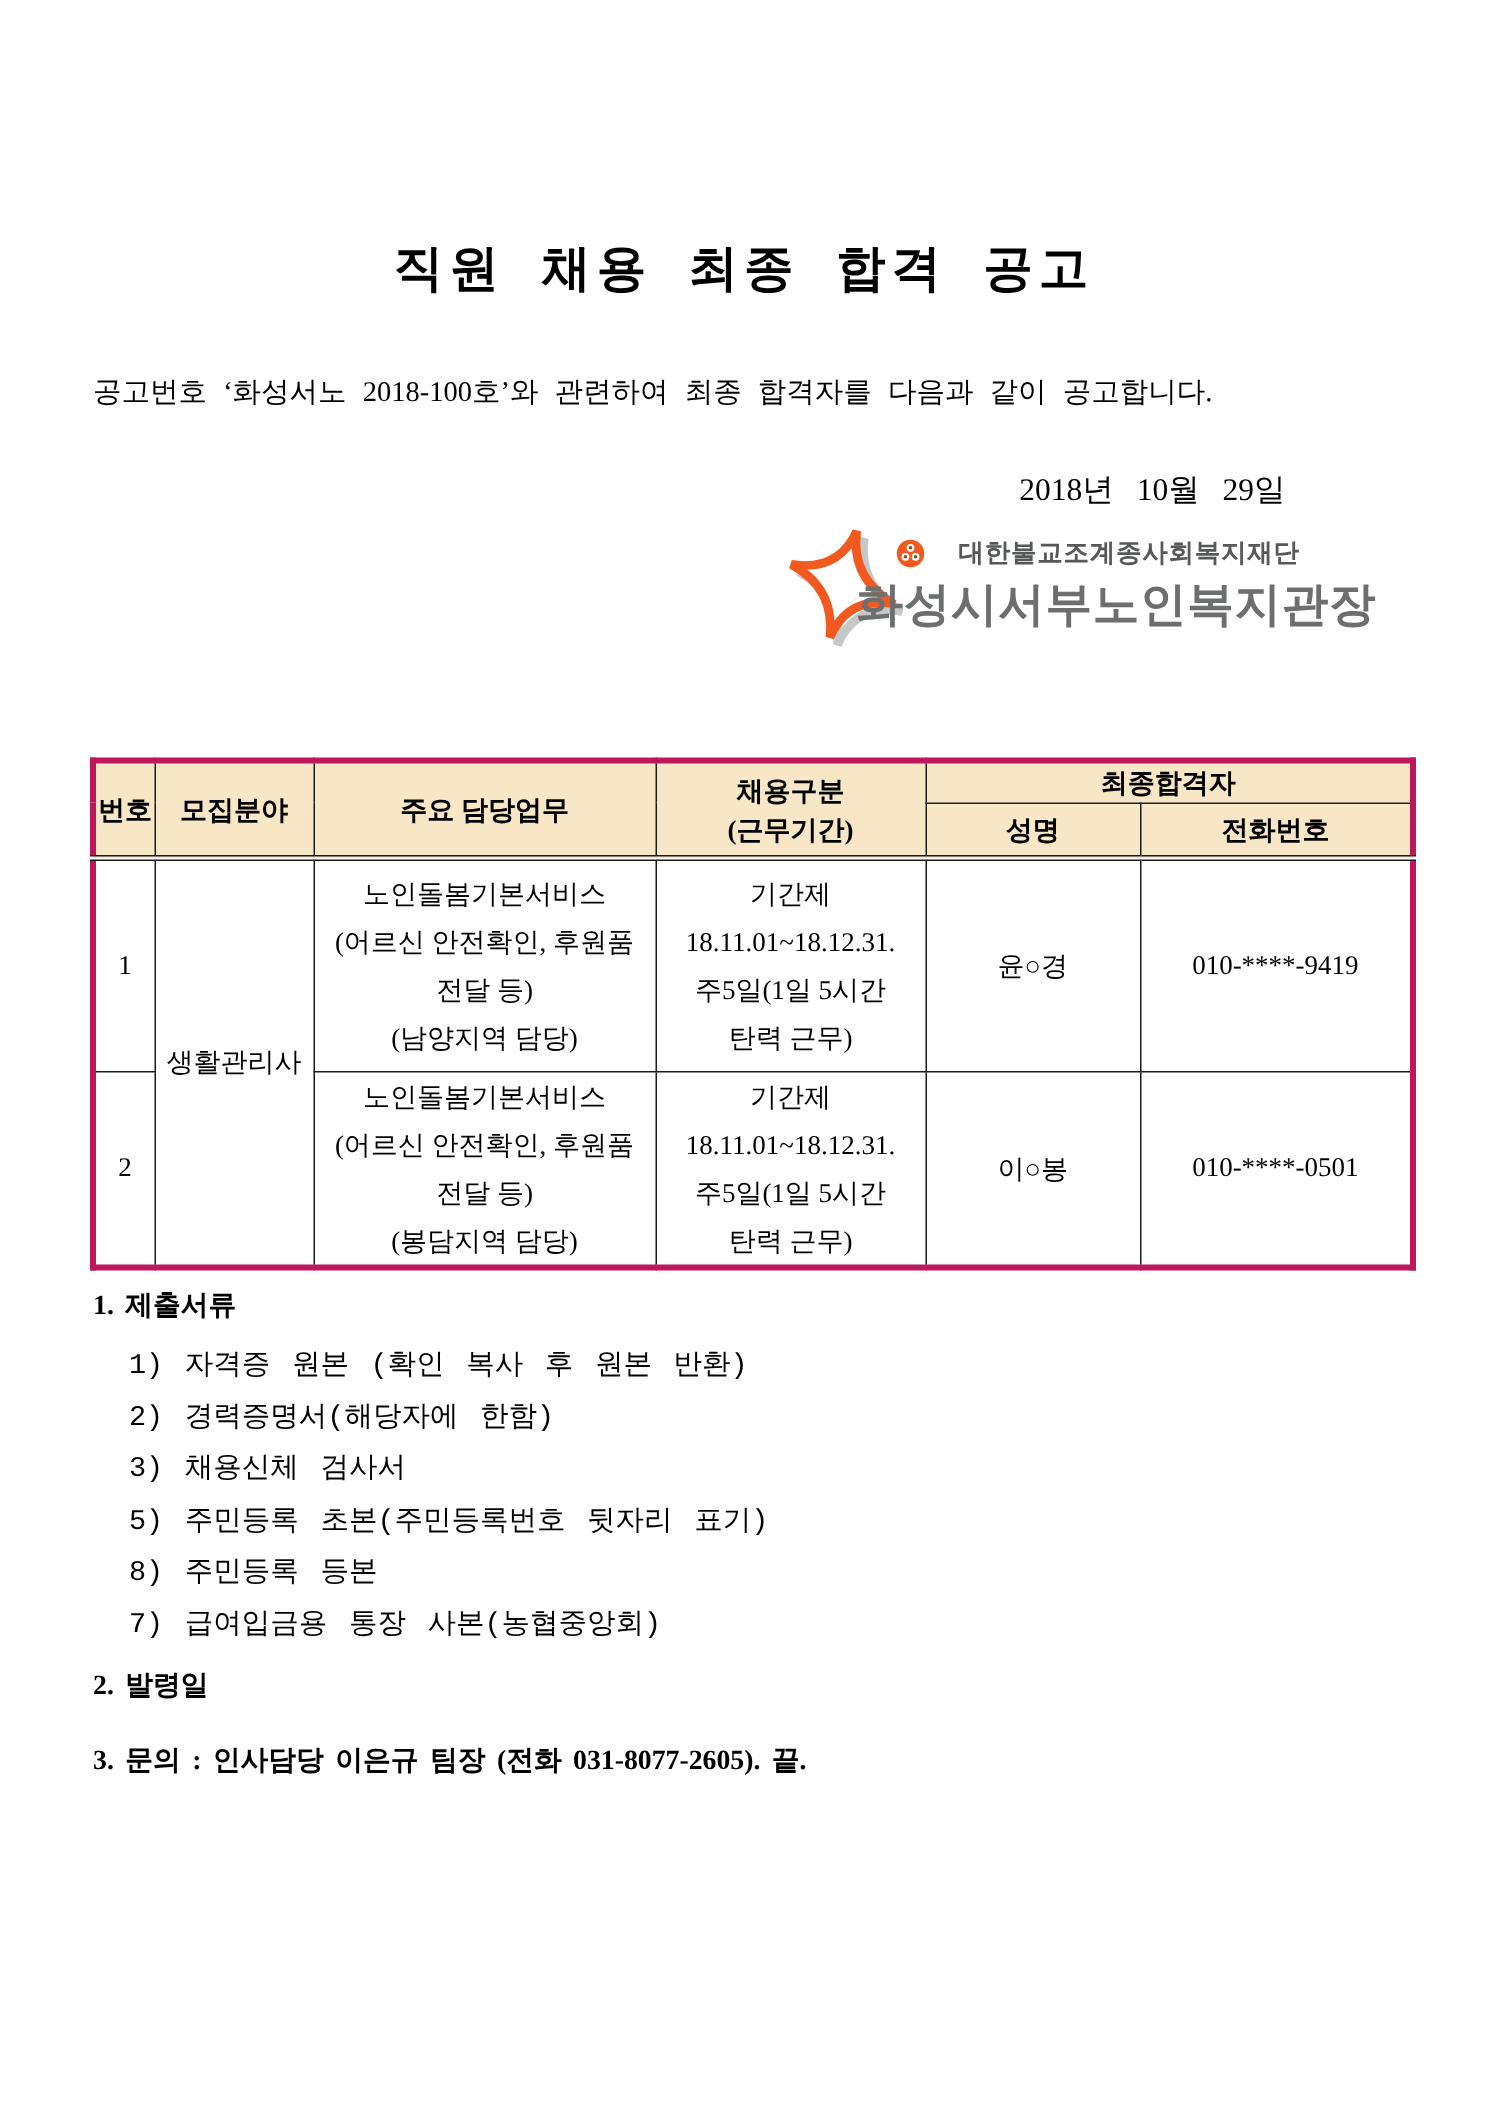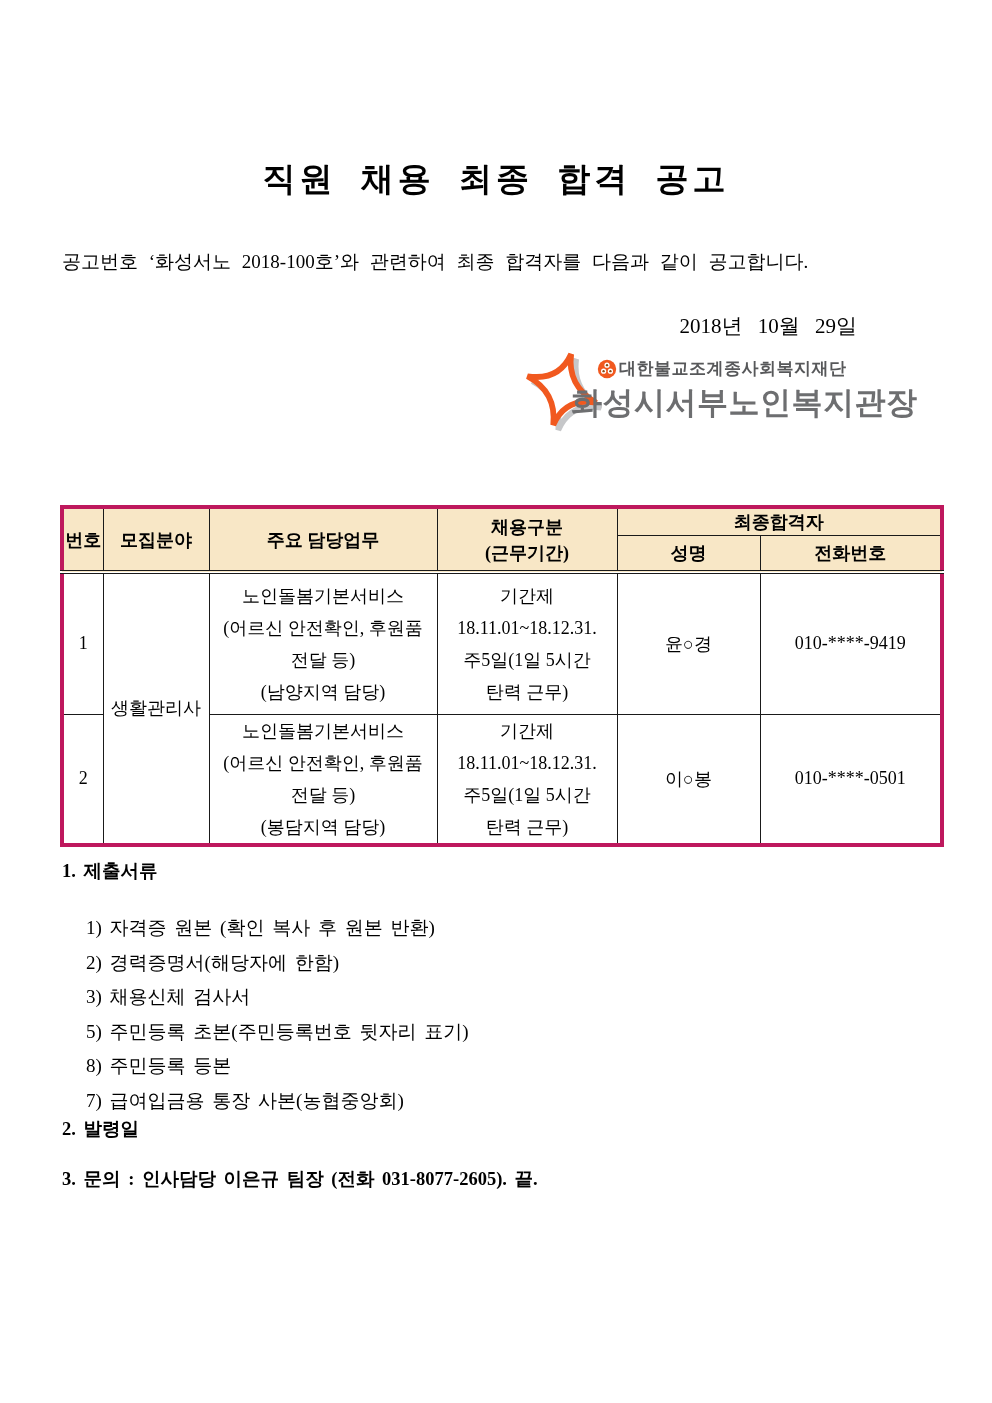--- a/index.html
+++ b/index.html
@@ -43,21 +43,21 @@
     top: 312px; left: 0; right: 135px;
     text-align: right;
     font-size: 21px;
     word-spacing: 10px;
   }
 
   
   .logo-star { position: absolute; top: 351px; left: 526px; width: 76px; height: 82px; }
   .logo-top-row {
     position: absolute; top: 357px; left: 597px;
-    display: flex; align-items: center; gap: 2px;
+    display: flex; align-items: center; gap: 22px;
     font-family: "Liberation Sans", "DejaVu Sans", sans-serif;
   }
   .jogye-icon { width: 20px; height: 20px; display: block; }
   .foundation-name {
     font-size: 17px; font-weight: bold; color: #57585a; letter-spacing: 0.5px;
   }
   .center-name {
     position: absolute; top: 382px; left: 571px;
     font-family: "Liberation Sans", "DejaVu Sans", sans-serif;
     font-size: 31px; font-weight: bold; color: #6d6e70; letter-spacing: 0.5px;
@@ -94,27 +94,27 @@
     top: 860px; left: 62px;
     width: 880px;
     font-size: 19px;
   }
   .s-heading {
     font-weight: bold;
     font-size: 18.5px;
     line-height: 22px;
     word-spacing: 3px;
   }
-  .s-list { margin-top: 29px; }
+  .s-list { margin-top: 11px; font-family: Liberation Mono, monospace; }
   .s-item {
     padding-left: 24px;
     line-height: 34.5px;
     word-spacing: 3px;
   }
-  .gap-s2 { }
+  .gap-s2 { margin-top: 13px; }
   .gap-s3 { margin-top: 28px; }
 </style>
 </head>
 <body>
 
 <div class="page">
 
   <h1 class="doc-title">직원 채용 최종 합격 공고</h1>
 
   <p class="intro">공고번호 ‘화성서노 2018-100호’와 관련하여 최종 합격자를 다음과 같이 공고합니다.</p>

